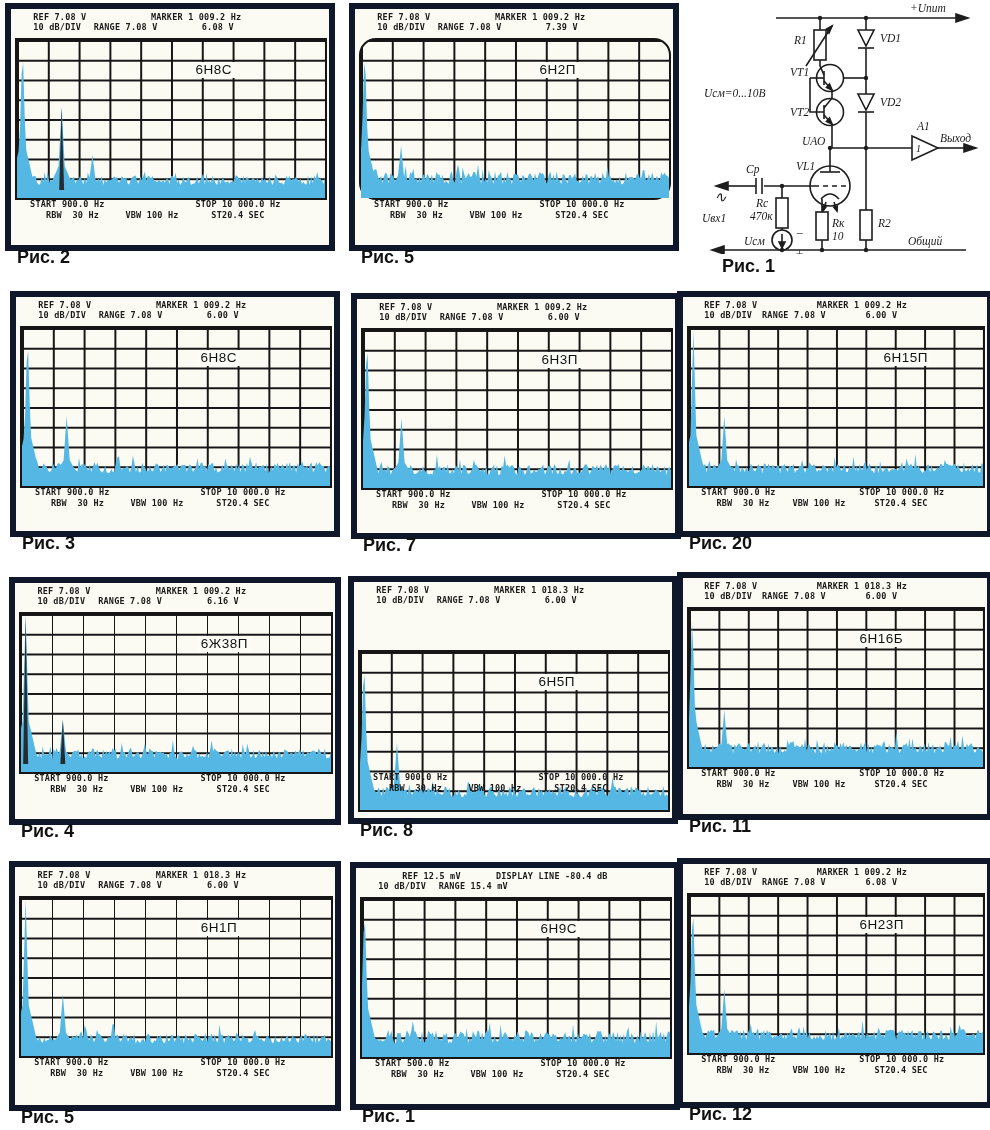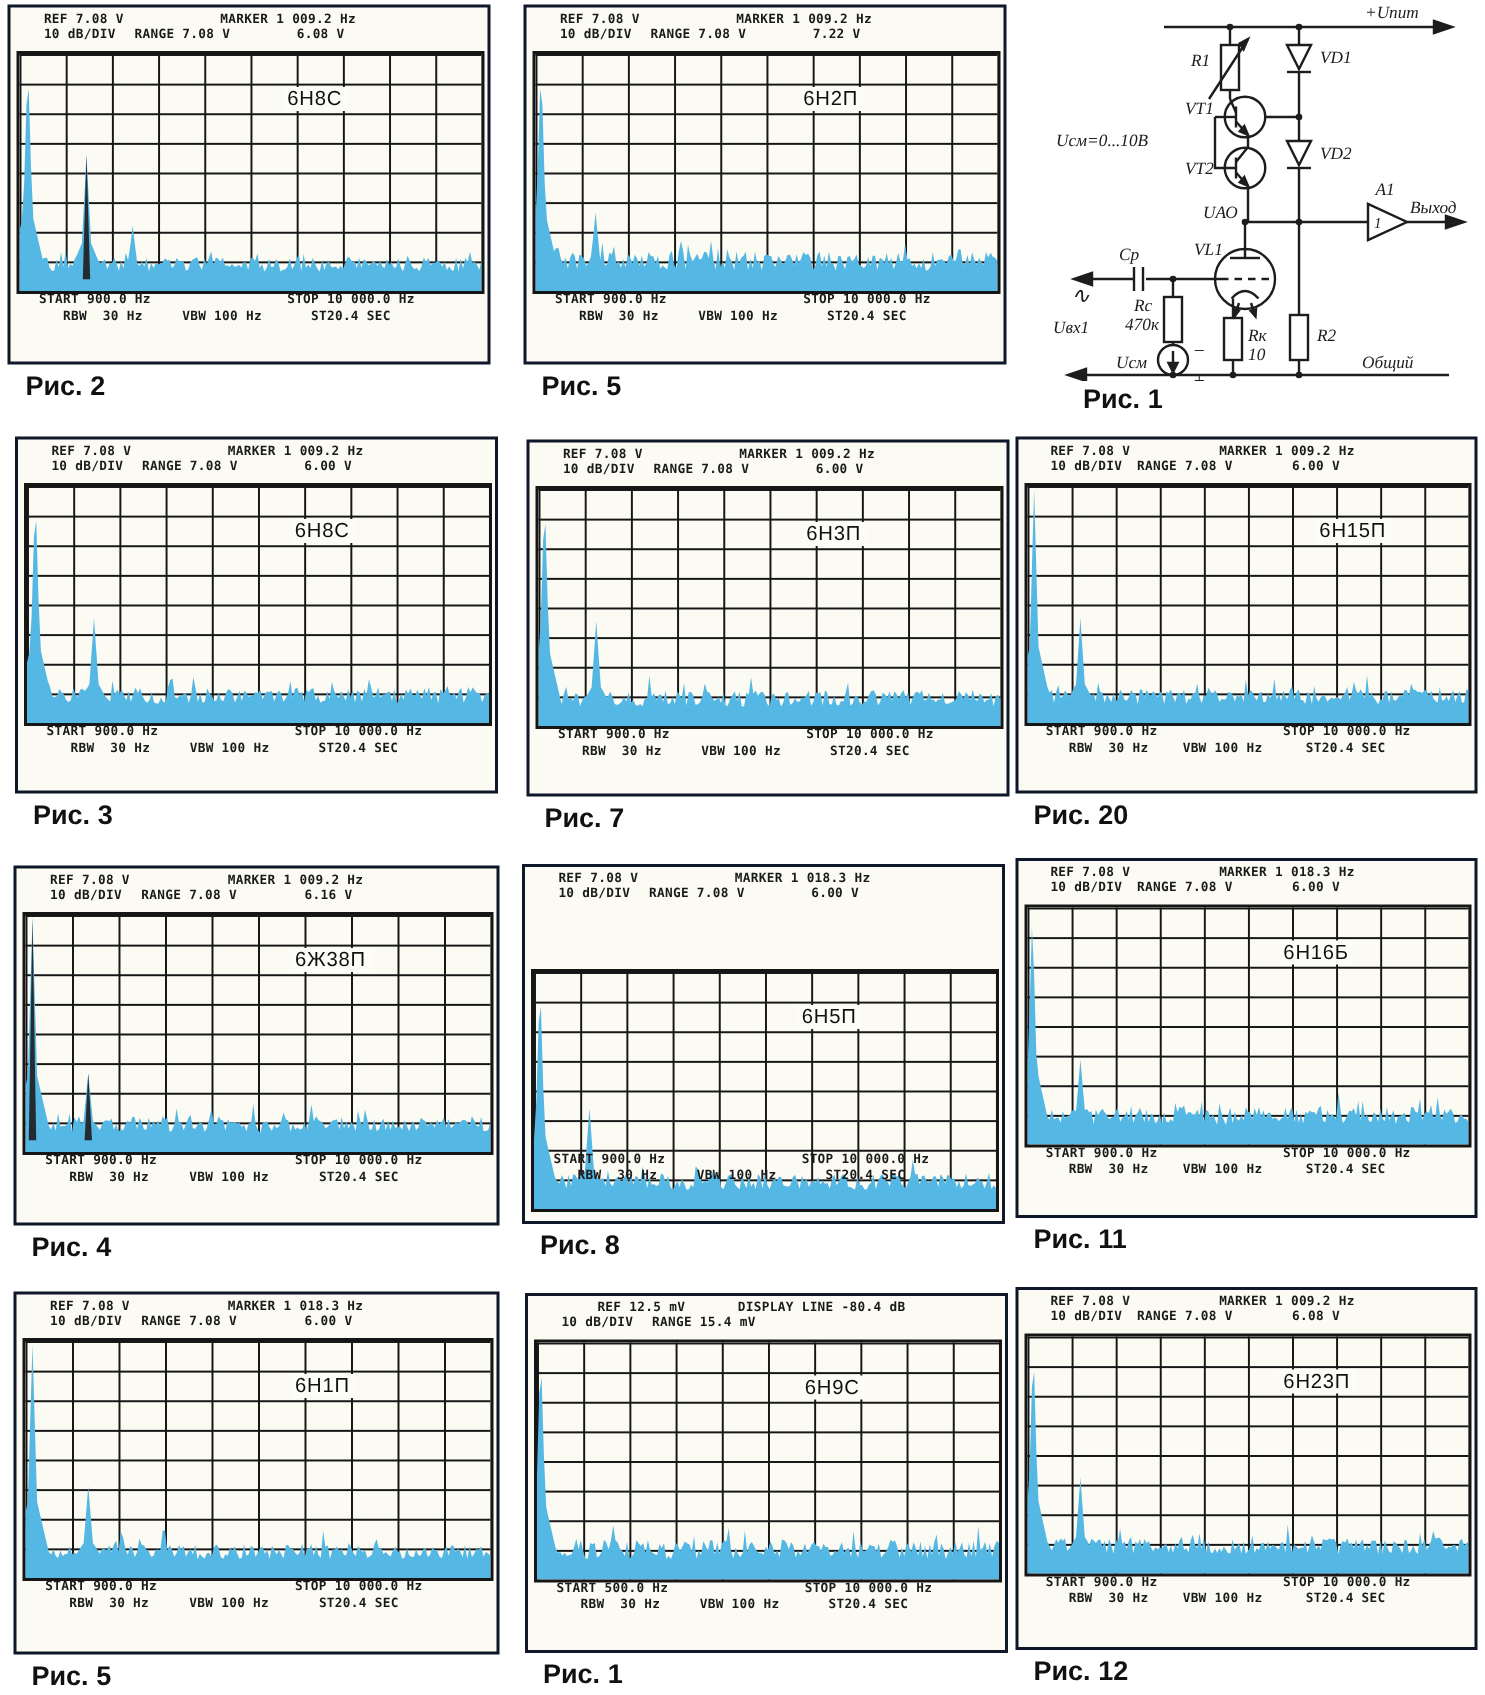--- a/index.html
+++ b/index.html
@@ -1,19 +1,19 @@
 <!DOCTYPE html>
 <html><head>
 <meta charset="utf-8">
 <style>
   html,body{margin:0;padding:0;background:#fff;}
   body{width:990px;height:1130px;position:relative;overflow:hidden;
        font-family:"Liberation Sans",sans-serif;}
   .panel{position:absolute;}
-  .frame{position:absolute;left:0;top:0;border:2px solid #0f172a;background:#fcfbf3;}
+  .frame{position:absolute;left:0;top:0;border:6px solid #0f172a;background:#fcfbf3;}
   .hdr,.ftr{position:absolute;left:0;right:0;}
   .hdr span,.ftr span{position:absolute;white-space:pre;
        font-family:"DejaVu Sans Mono",monospace;font-size:8.5px;font-weight:700;
        color:#1a1a1a;letter-spacing:.2px;}
   .gridbox{position:absolute;border:2px solid #161616;background:
        linear-gradient(to right,#161616 1.5px,transparent 1.5px) 0 0/10% 100%,
        linear-gradient(to bottom,#161616 1.5px,transparent 1.5px) 0 0/100% 12.5%;
        background-color:#fcfbf3;}
   .trace{position:absolute;left:0;top:0;width:100%;height:100%;}
   .tube{position:absolute;background:#fdfdf8;color:#111;padding:0 3px 1px 3px;
@@ -52,23 +52,23 @@
       </div>
       <div class="cap" style="left: 12px; top: 244px;">Рис. 2</div>
     </div>
     <div class="panel" style="left: 349px; top: 3px; width: 322px; height: 276px;">
       <div class="frame" style="width: 318px; height: 236px;">
         <div class="hdr" style="top: 0px; height: 28px;">
           <span style="left: 7%; top: 3px;">REF 7.08 V</span>
           <span style="left: 7%; top: 13px;">10 dB/DIV</span>
           <span style="left: 26%; top: 13px;">RANGE 7.08 V</span>
           <span style="left: 44%; top: 3px;">MARKER 1 009.2 Hz</span>
-          <span style="left: 60%; top: 13px;">7.22 V</span>
-        </div>
-        <div class="gridbox" style="left: 4px; top: 29px; width: 308px; height: 158px;">
+          <span style="left: 60%; top: 13px;">7.39 V</span>
+        </div>
+        <div class="gridbox" style="left: 4px; top: 29px; width: 308px; height: 158px; border-radius: 17px;">
           <svg class="trace" viewBox="0 0 1000 160" preserveAspectRatio="none">
             <path d="M0,160 L0,152 L0,111.3 L5,77.0 L10,23.4 L15,34.1 L20,87.7 L25,112.6 L30,119.4 L35,126.2 L40,133.0 L45,131.0 L50,131.2 L55,138.2 L60,141.4 L65,137.3 L70,144.8 L75,137.6 L80,134.1 L85,136.2 L90,145.2 L95,135.3 L100,136.5 L105,138.0 L110,143.0 L115,141.0 L120,136.6 L125,123.1 L130,107.0 L135,123.1 L140,139.0 L145,127.3 L150,142.8 L155,142.0 L160,134.0 L165,135.6 L170,130.0 L175,141.4 L180,140.0 L185,144.3 L190,138.4 L195,144.1 L200,135.4 L205,137.3 L210,141.4 L215,135.5 L220,138.1 L225,143.0 L230,136.2 L235,143.5 L240,141.4 L245,133.6 L250,136.5 L255,136.5 L260,141.2 L265,136.4 L270,144.9 L275,142.8 L280,144.1 L285,145.5 L290,135.7 L295,132.9 L300,142.5 L305,144.4 L310,133.5 L315,126.0 L320,133.9 L325,145.5 L330,128.8 L335,135.8 L340,139.9 L345,137.5 L350,134.8 L355,138.7 L360,138.0 L365,133.6 L370,133.6 L375,137.9 L380,126.0 L385,138.5 L390,145.5 L395,131.0 L400,143.8 L405,140.2 L410,144.3 L415,131.7 L420,137.4 L425,139.9 L430,145.9 L435,133.2 L440,142.0 L445,137.5 L450,136.3 L455,133.5 L460,145.8 L465,138.1 L470,144.4 L475,133.3 L480,140.7 L485,139.6 L490,146.2 L495,136.5 L500,134.9 L505,136.6 L510,136.2 L515,141.9 L520,143.6 L525,136.5 L530,138.4 L535,142.0 L540,140.5 L545,135.9 L550,135.3 L555,138.3 L560,142.6 L565,135.2 L570,140.9 L575,138.2 L580,133.7 L585,135.7 L590,134.8 L595,137.5 L600,145.5 L605,143.9 L610,136.1 L615,133.3 L620,143.4 L625,136.0 L630,143.6 L635,133.4 L640,140.9 L645,142.1 L650,146.1 L655,136.5 L660,136.2 L665,140.9 L670,145.4 L675,137.1 L680,136.4 L685,140.0 L690,138.4 L695,135.3 L700,142.0 L705,143.1 L710,144.5 L715,143.3 L720,137.0 L725,143.2 L730,136.0 L735,136.4 L740,145.9 L745,137.8 L750,138.3 L755,141.5 L760,134.4 L765,141.5 L770,137.4 L775,145.1 L780,141.2 L785,134.1 L790,140.2 L795,139.8 L800,128.4 L805,138.5 L810,138.1 L815,143.3 L820,141.5 L825,144.7 L830,141.1 L835,144.4 L840,138.3 L845,146.2 L850,145.8 L855,143.4 L860,133.7 L865,143.2 L870,139.1 L875,138.9 L880,138.6 L885,140.0 L890,141.4 L895,136.6 L900,135.3 L905,139.8 L910,139.3 L915,132.1 L920,131.6 L925,142.2 L930,140.9 L935,135.8 L940,142.5 L945,133.9 L950,139.2 L955,142.3 L960,137.8 L965,140.5 L970,142.5 L975,133.7 L980,137.3 L985,134.1 L990,136.9 L995,137.5 L1000,140.1 L1000,160 Z" fill="#55b7e3"></path>
           </svg>
           <span class="tube" style="left: 57%; top: 14%;">6Н2П</span>
         </div>
         <div class="ftr" style="top: 189px;">
           <span style="left: 6%; top: 1px;">START 900.0 Hz</span>
           <span style="left: 58%; top: 1px;">STOP 10 000.0 Hz</span>
           <span style="left: 11%; top: 12px;">RBW  30 Hz</span>
           <span style="left: 36%; top: 12px;">VBW 100 Hz</span>

